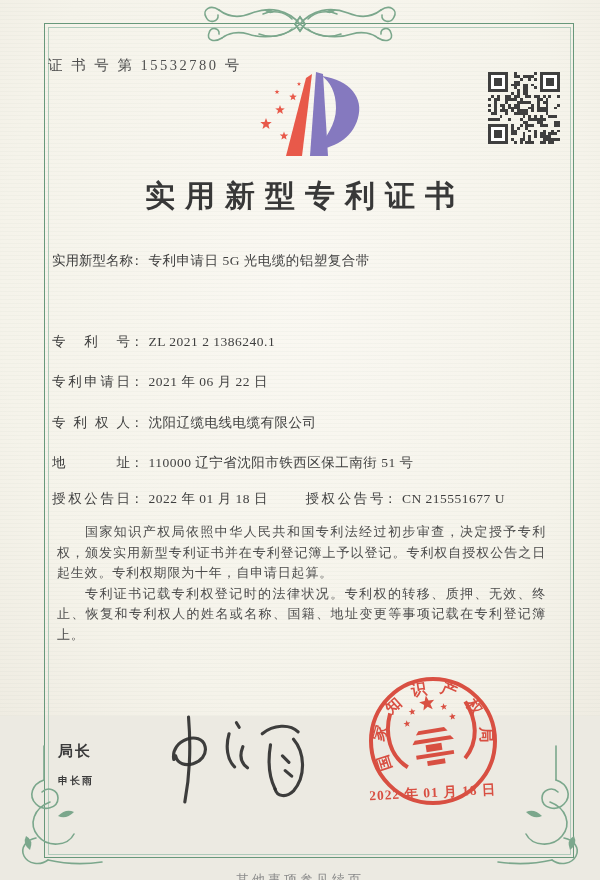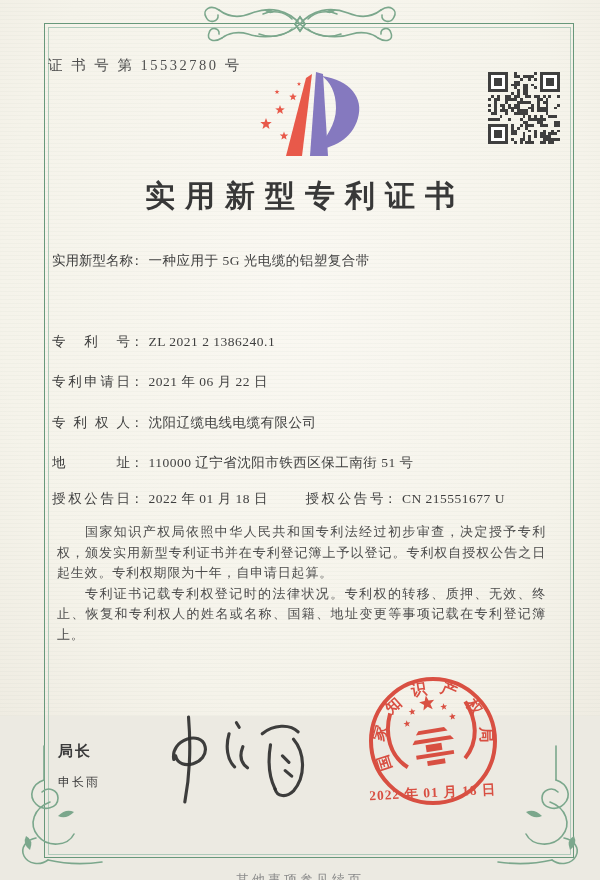--- a/index.html
+++ b/index.html
@@ -29,21 +29,21 @@
   .flabel{display:inline-block;width:78px;text-align:justify;text-align-last:justify;vertical-align:bottom;}
   .fcolon{display:inline-block;margin-right:5px;}
   .fvalue{letter-spacing:.5px;}
   .pair1{display:inline-block;width:250px;}
   
   .paras{position:absolute;left:57px;top:522px;width:489px;}
   .paras p{margin:0;font-size:13px;line-height:20.5px;letter-spacing:.8px;
     text-align:justify;text-indent:28px;color:#4c4c4c;}
   
   .signer-title{position:absolute;left:58px;top:742px;font-family:"Liberation Sans","DejaVu Sans",sans-serif;font-weight:600;font-size:15px;color:#3b3b3b;letter-spacing:2px;}
-  .signer-name{position:absolute;left:58px;top:774px;font-family:"Liberation Sans","DejaVu Sans",sans-serif;font-weight:400;font-size:12px;color:#3b3b3b;letter-spacing:2px;}
+  .signer-name{position:absolute;left:58px;top:774px;font-family:"Liberation Sans","DejaVu Sans",sans-serif;font-weight:700;font-size:10px;color:#3b3b3b;letter-spacing:2px;}
   .sig{left:148px;top:710px;}
   .sig path{fill:none;stroke:#2e2e2e;stroke-width:3.4;stroke-linecap:round;stroke-linejoin:round;opacity:.92;}
   
   .seal{left:338px;top:661px;opacity:.88;}
   .seal *{font-family:"Liberation Serif","DejaVu Serif",serif;}
   
   .page-info{position:absolute;left:0;right:0;top:836px;text-align:center;font-size:12.5px;letter-spacing:1.5px;color:#555;}
   .cutoff{position:absolute;left:0;right:0;top:866px;height:14px;overflow:hidden;text-align:center;}
   .cutoff span{display:inline-block;margin-top:5px;font-size:13px;letter-spacing:3px;color:#8a8a8a;}
   .qr{left:488px;top:72px;}
@@ -314,21 +314,21 @@
         <rect x="20" y="2" width="3" height="3"></rect>
         <rect x="0" y="18" width="7" height="7"></rect>
         <rect x="1" y="19" width="5" height="5" fill="#fff"></rect>
         <rect x="2" y="20" width="3" height="3"></rect>
       </g>
     </svg>
 
   <div class="title">实用新型专利证书</div>
 
   <div class="frow" style="top:252px;">
-    <span class="flabel">实用新型名称</span><span class="fcolon">：</span><span class="fvalue">一种应用于 5G 光电缆的铝塑复合带</span>
+    <span class="flabel">实用新型名称</span><span class="fcolon">：</span><span class="fvalue">专利申请日 5G 光电缆的铝塑复合带</span>
   </div>
   <div class="frow" style="top:333px;">
     <span class="flabel">专利号</span><span class="fcolon">：</span><span class="fvalue">ZL 2021 2 1386240.1</span>
   </div>
   <div class="frow" style="top:373px;">
     <span class="flabel">专利申请日</span><span class="fcolon">：</span><span class="fvalue">2021 年 06 月 22 日</span>
   </div>
   <div class="frow" style="top:414px;">
     <span class="flabel">专利权人</span><span class="fcolon">：</span><span class="fvalue">沈阳辽缆电线电缆有限公司</span>
   </div>

